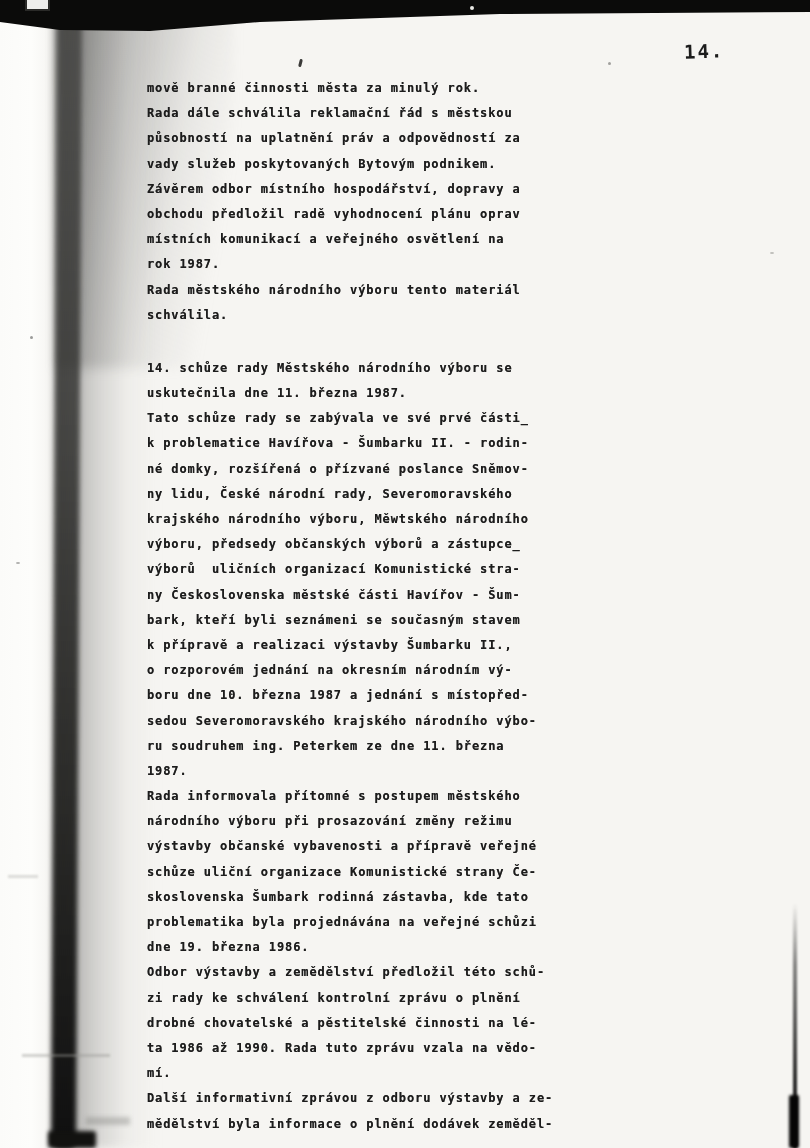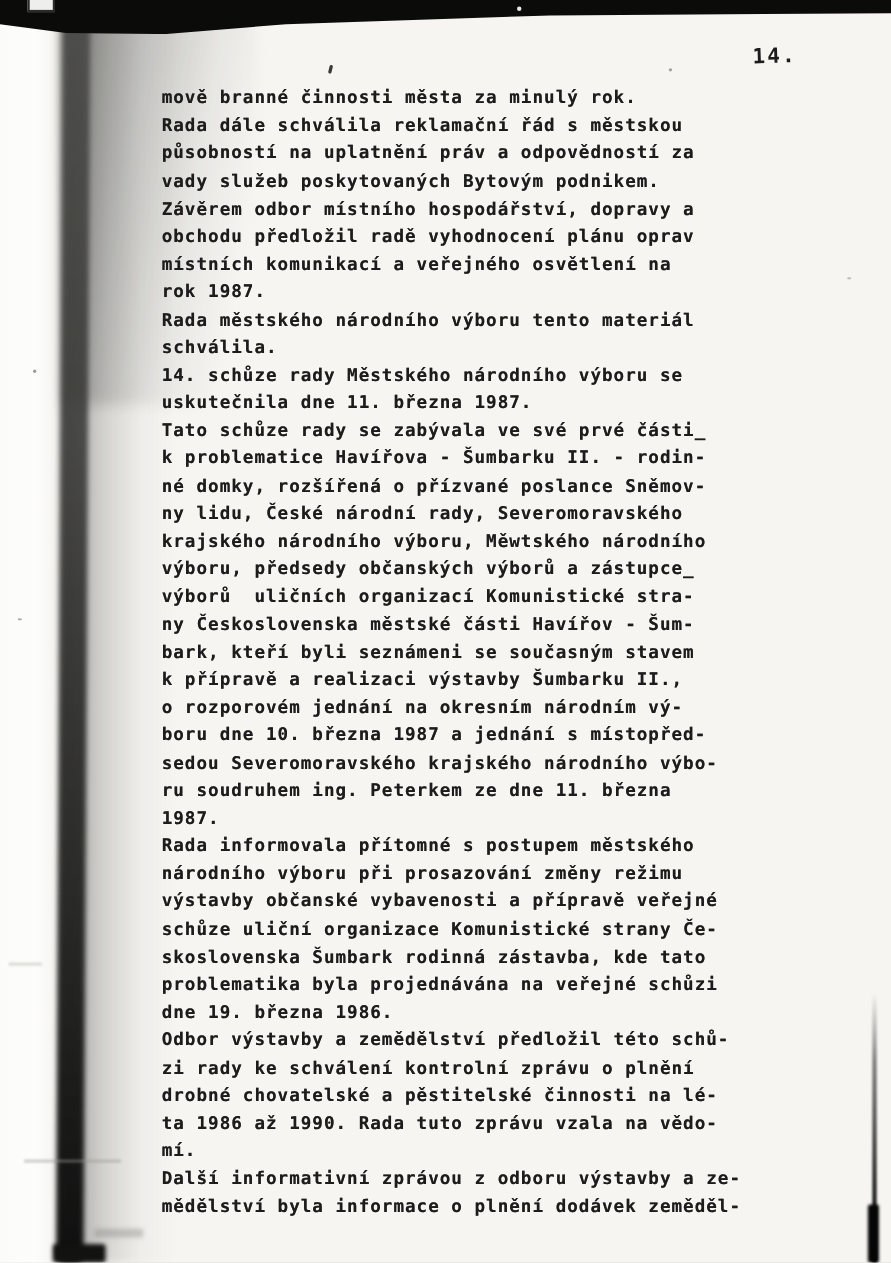--- a/index.html
+++ b/index.html
@@ -92,28 +92,28 @@
     color: var(--ink, #1c1c1c);
     transform: rotate(-2deg);
   }
 
   
   .text-body {
     position: absolute;
     left: 147px; top: 76px;
     width: 590px;
     color: var(--ink, #1c1c1c);
-    font-size: 16px;
+    font-size: 12px;
     font-weight: bold;
     line-height: 25.2px;
     letter-spacing: 0.9px;
     white-space: pre;
     text-shadow: 0 0 0.6px rgba(25,25,25,0.65);
   }
-  .para-block + .para-block { margin-top: 0; }
+  .para-block + .para-block { margin-top: 28px; }
   .text-line { height: 25.2px; }
 
   
   .right-edge-shadow {
     position: absolute;
     left: 793px; top: 903px;
     width: 4px; height: 245px;
     background: linear-gradient(to bottom,
       rgba(20,20,20,0) 0%,
       rgba(20,20,20,0.5) 25%,

